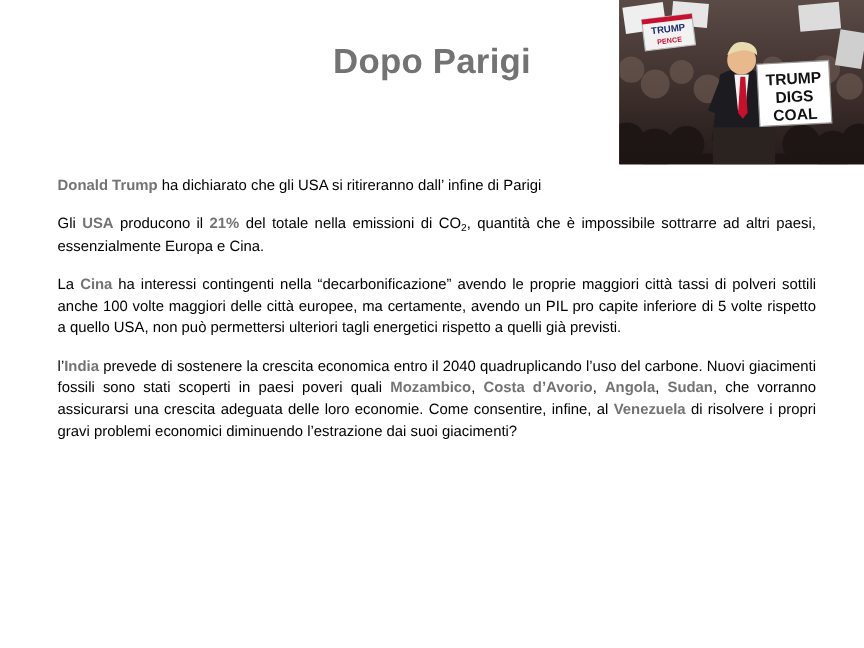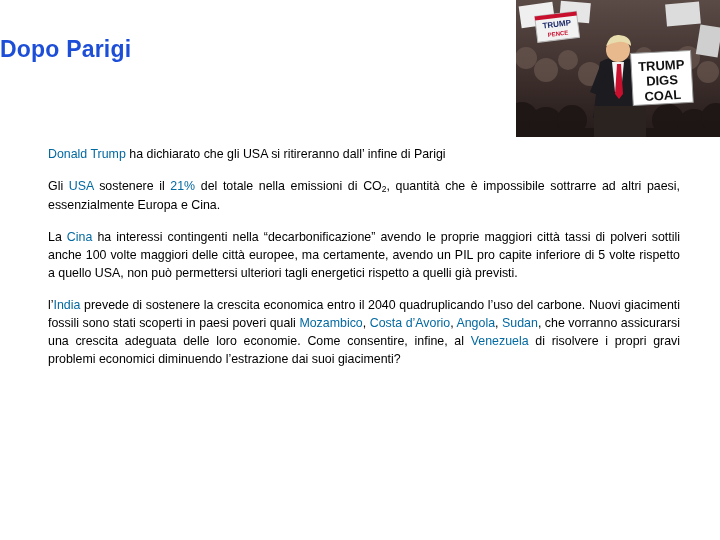--- a/index.html
+++ b/index.html
@@ -17,22 +17,23 @@
     position: relative;
     width: 720px;
     height: 540px;
     background: #ffffff;
   }
   .title {
     position: absolute;
     left: 0;
     top: 36px;
     width: 720px;
-    color: #1d4ed8;
-    font-size: 23px;
+    text-align: center;
+    color: #737373;
+    font-size: 29px;
     font-weight: bold;
     letter-spacing: 0.2px;
   }
   .photo {
     position: absolute;
     left: 516px;
     top: 0;
     width: 204px;
     height: 137px;
     overflow: hidden;
@@ -52,22 +53,22 @@
   }
   .para {
     margin: 0 0 14px 0;
     text-align: justify;
     text-justify: inter-word;
   }
   .para.last {
     margin-bottom: 0;
   }
   .red {
-    color: #0369a1;
-    font-weight: normal;
+    color: #737373;
+    font-weight: bold;
   }
   sub {
     font-size: 8.5px;
     vertical-align: -0.25em;
   }
 </style>
 </head>
 <body>
 
 <div class="slide">
@@ -142,18 +143,18 @@
         <text x="146" y="85" font-family="Liberation Sans, sans-serif" font-size="13" font-weight="bold" fill="#111111" text-anchor="middle">DIGS</text>
         <text x="146" y="100" font-family="Liberation Sans, sans-serif" font-size="13" font-weight="bold" fill="#111111" text-anchor="middle">COAL</text>
       </g>
 
       <rect x="78" y="106" width="52" height="31" fill="#2a2320"></rect>
     </svg>
   </div>
 
   <div class="body">
     <p class="para"><span class="red">Donald Trump</span><span> ha dichiarato che gli USA si ritireranno dall’ infine di Parigi</span></p>
-    <p class="para"><span>Gli </span><span class="red">USA</span><span> sostenere il </span><span class="red">21%</span><span> del totale nella emissioni di CO</span><sub>2</sub><span>, quantità che è impossibile sottrarre ad altri paesi, essenzialmente Europa e Cina.</span></p>
+    <p class="para"><span>Gli </span><span class="red">USA</span><span> producono il </span><span class="red">21%</span><span> del totale nella emissioni di CO</span><sub>2</sub><span>, quantità che è impossibile sottrarre ad altri paesi, essenzialmente Europa e Cina.</span></p>
     <p class="para"><span>La </span><span class="red">Cina</span><span> ha interessi contingenti nella “decarbonificazione” avendo le proprie maggiori città tassi di polveri sottili anche 100 volte maggiori delle città europee, ma certamente, avendo un PIL pro capite inferiore di 5 volte rispetto a quello USA, non può permettersi ulteriori tagli energetici rispetto a quelli già previsti.</span></p>
     <p class="para last"><span>l’</span><span class="red">India</span><span> prevede di sostenere la crescita economica entro il 2040 quadruplicando l’uso del carbone. Nuovi giacimenti fossili sono stati scoperti in paesi poveri quali </span><span class="red">Mozambico</span><span>, </span><span class="red">Costa d’Avorio</span><span>, </span><span class="red">Angola</span><span>, </span><span class="red">Sudan</span><span>, che vorranno assicurarsi una crescita adeguata delle loro economie. Come consentire, infine, al </span><span class="red">Venezuela</span><span> di risolvere i propri gravi problemi economici diminuendo l’estrazione dai suoi giacimenti?</span></p>
   </div>
 
 </div>
 
 </body></html>

